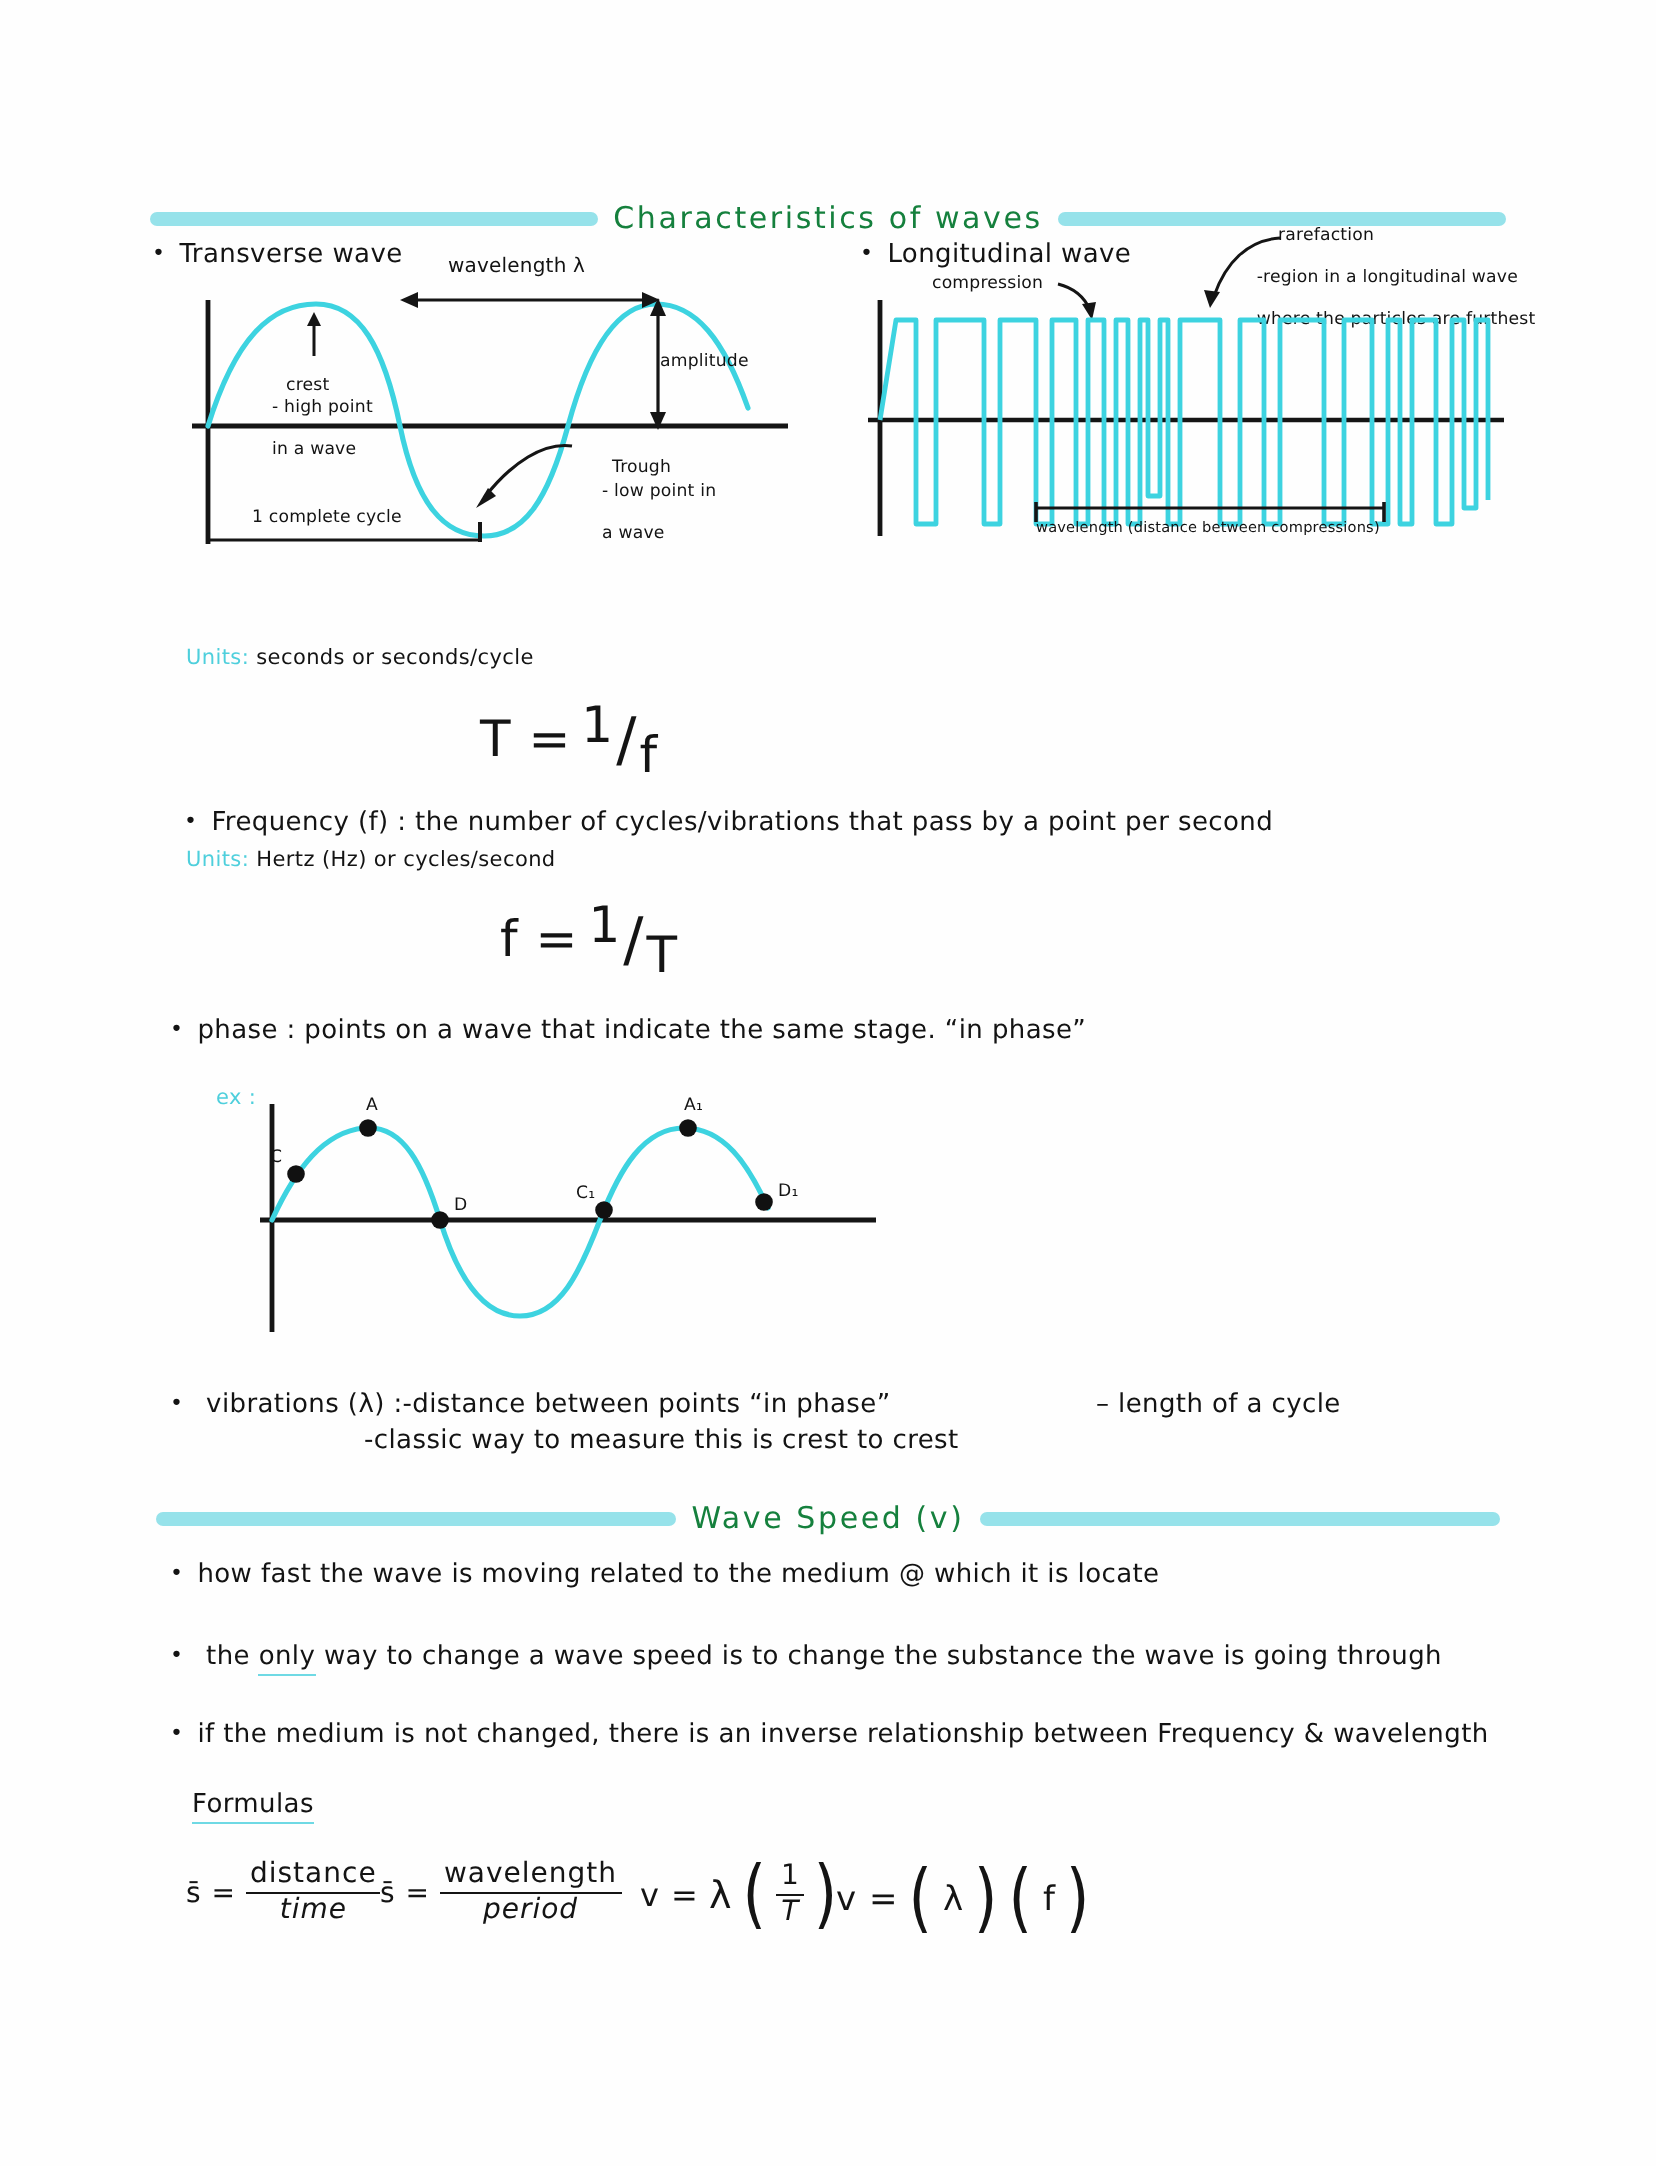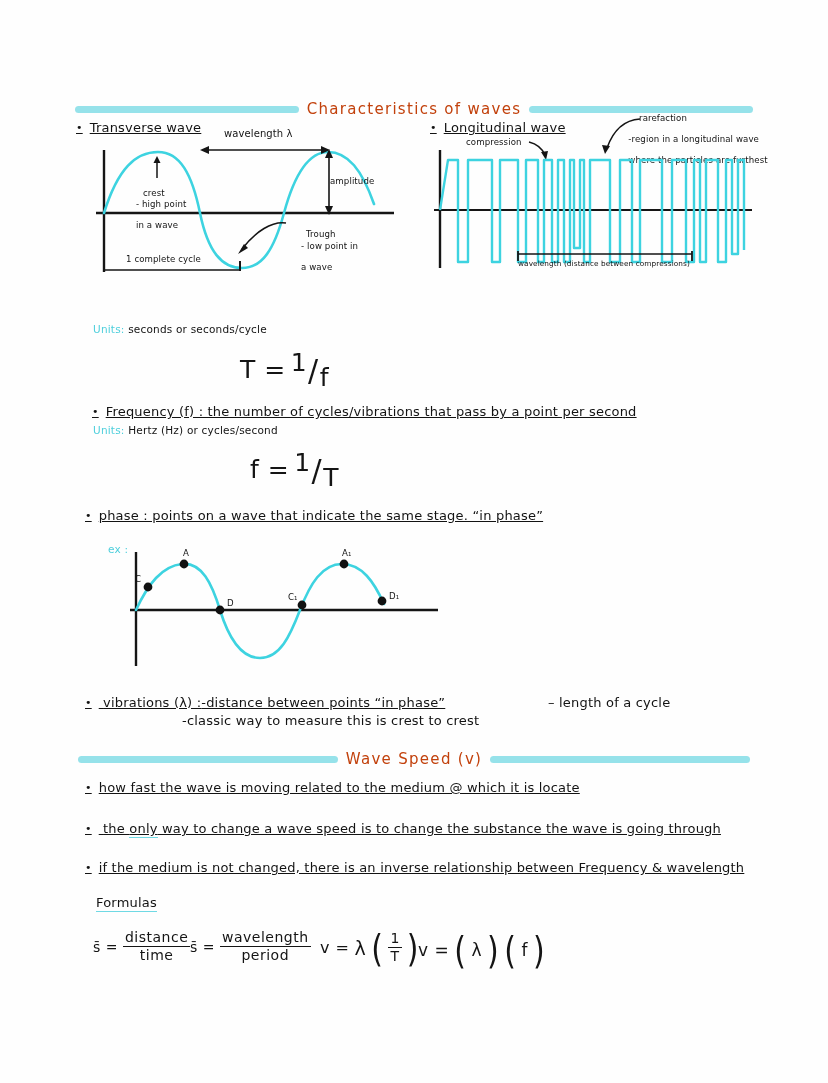--- a/index.html
+++ b/index.html
@@ -31,41 +31,40 @@
   .rule {
     height: 7px;
     border-radius: 4px;
     background: #96e2ea;
     flex: 1 1 auto;
   }
   .section-title {
     font-size: 15px;
     letter-spacing: 1.3px;
     white-space: nowrap;
-    color: #c2410c;
+    color: #15803d;
     font-weight: 500;
   }
 
   
   .txt {
     position: absolute;
     font-size: 13px;
     line-height: 1.32;
     color: #131313;
     white-space: nowrap;
     letter-spacing: .2px;
   }
   .txt.sm { font-size: 10.5px; }
   .bulletline {
     position: absolute;
     font-size: 13px;
     color: #131313;
     white-space: nowrap;
     letter-spacing: .2px;
-    text-decoration: underline;
   }
   .bulletline::before {
     content: "\2022";
     margin-right: 7px;
     font-size: 11px;
     vertical-align: 1px;
   }
   .cyan { color: #4ecfdc; }
   .u-cyan {
     border-bottom: 1.6px solid #6fd9e4;
@@ -94,21 +93,21 @@
   }
   .frac .den { transform: translateY(8px); }
 
   .fracv {
     display: inline-flex;
     flex-direction: column;
     align-items: center;
     line-height: 1.08;
   }
   .fracv .num { border-bottom: 1.6px solid #141414; padding: 0 2px 1px; }
-  .fracv .den { padding-top: 1px; }
+  .fracv .den { padding-top: 1px; font-style: italic; }
 
   .paren {
     display: inline-flex;
     align-items: center;
     font-size: 30px;
     transform: scaleY(1.25);
   }
 
   
   .fig {

